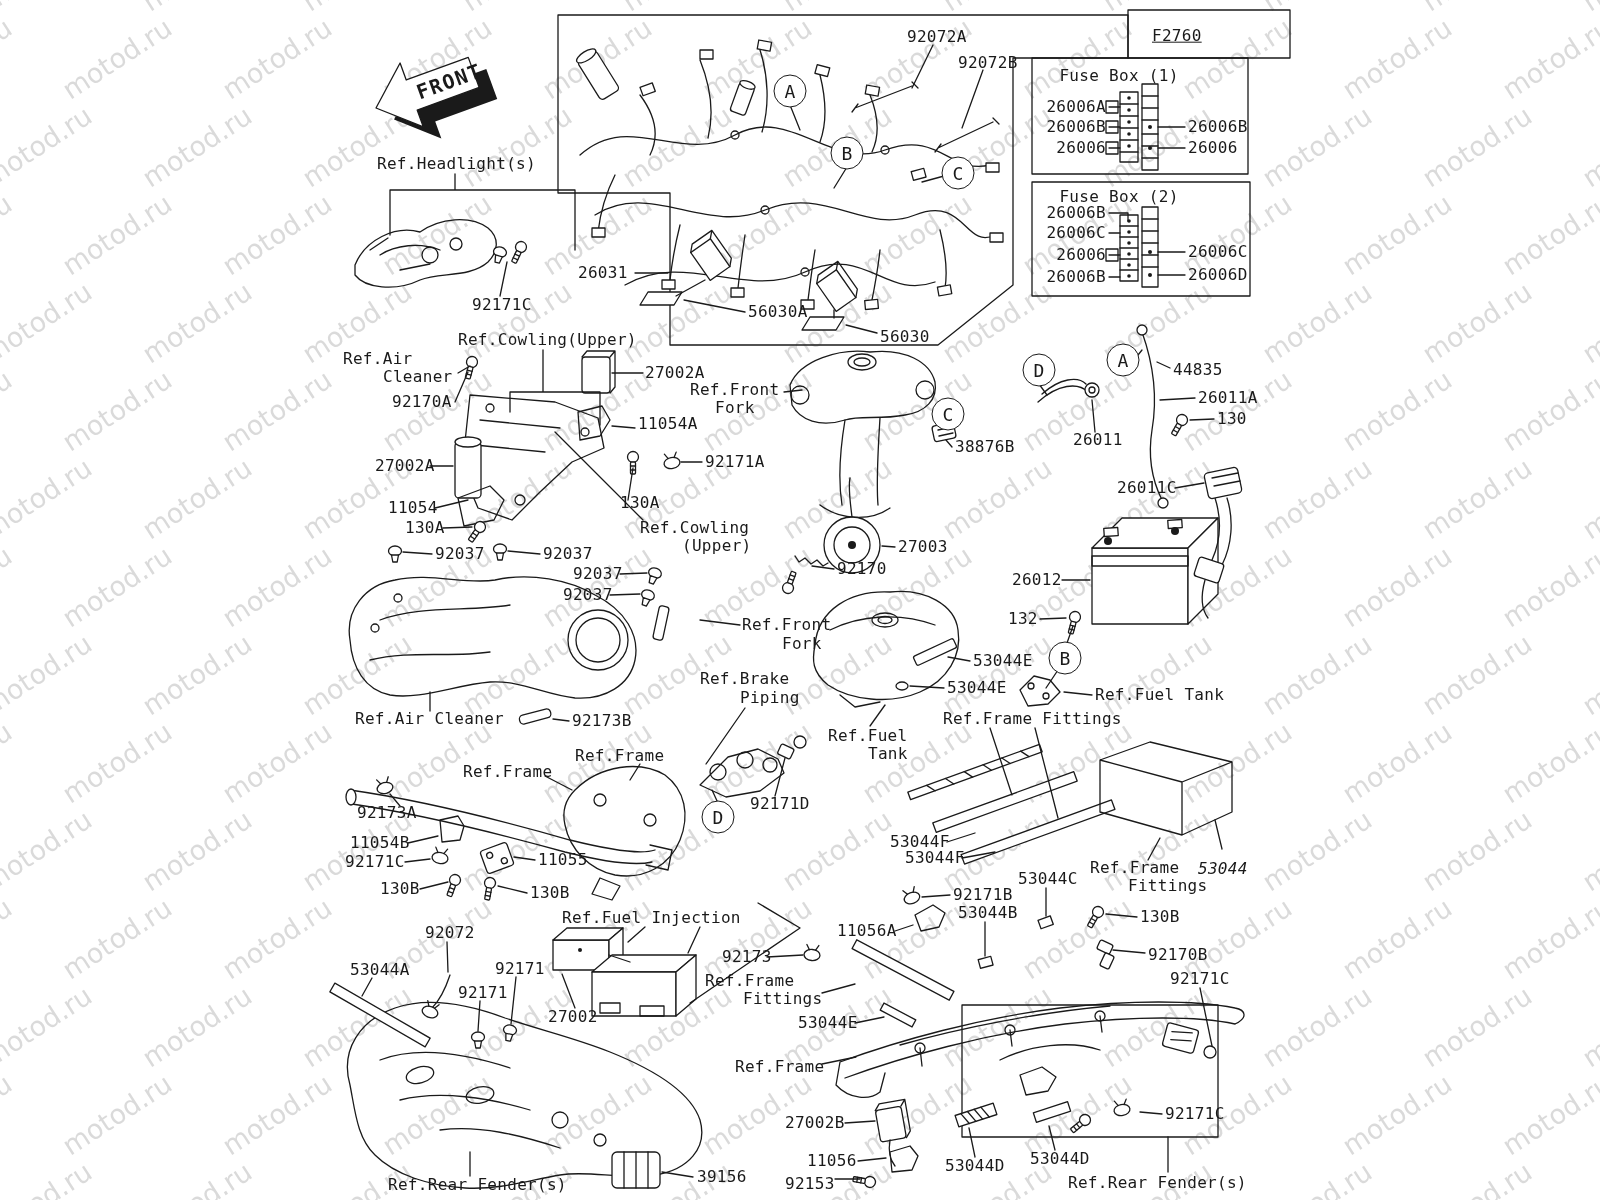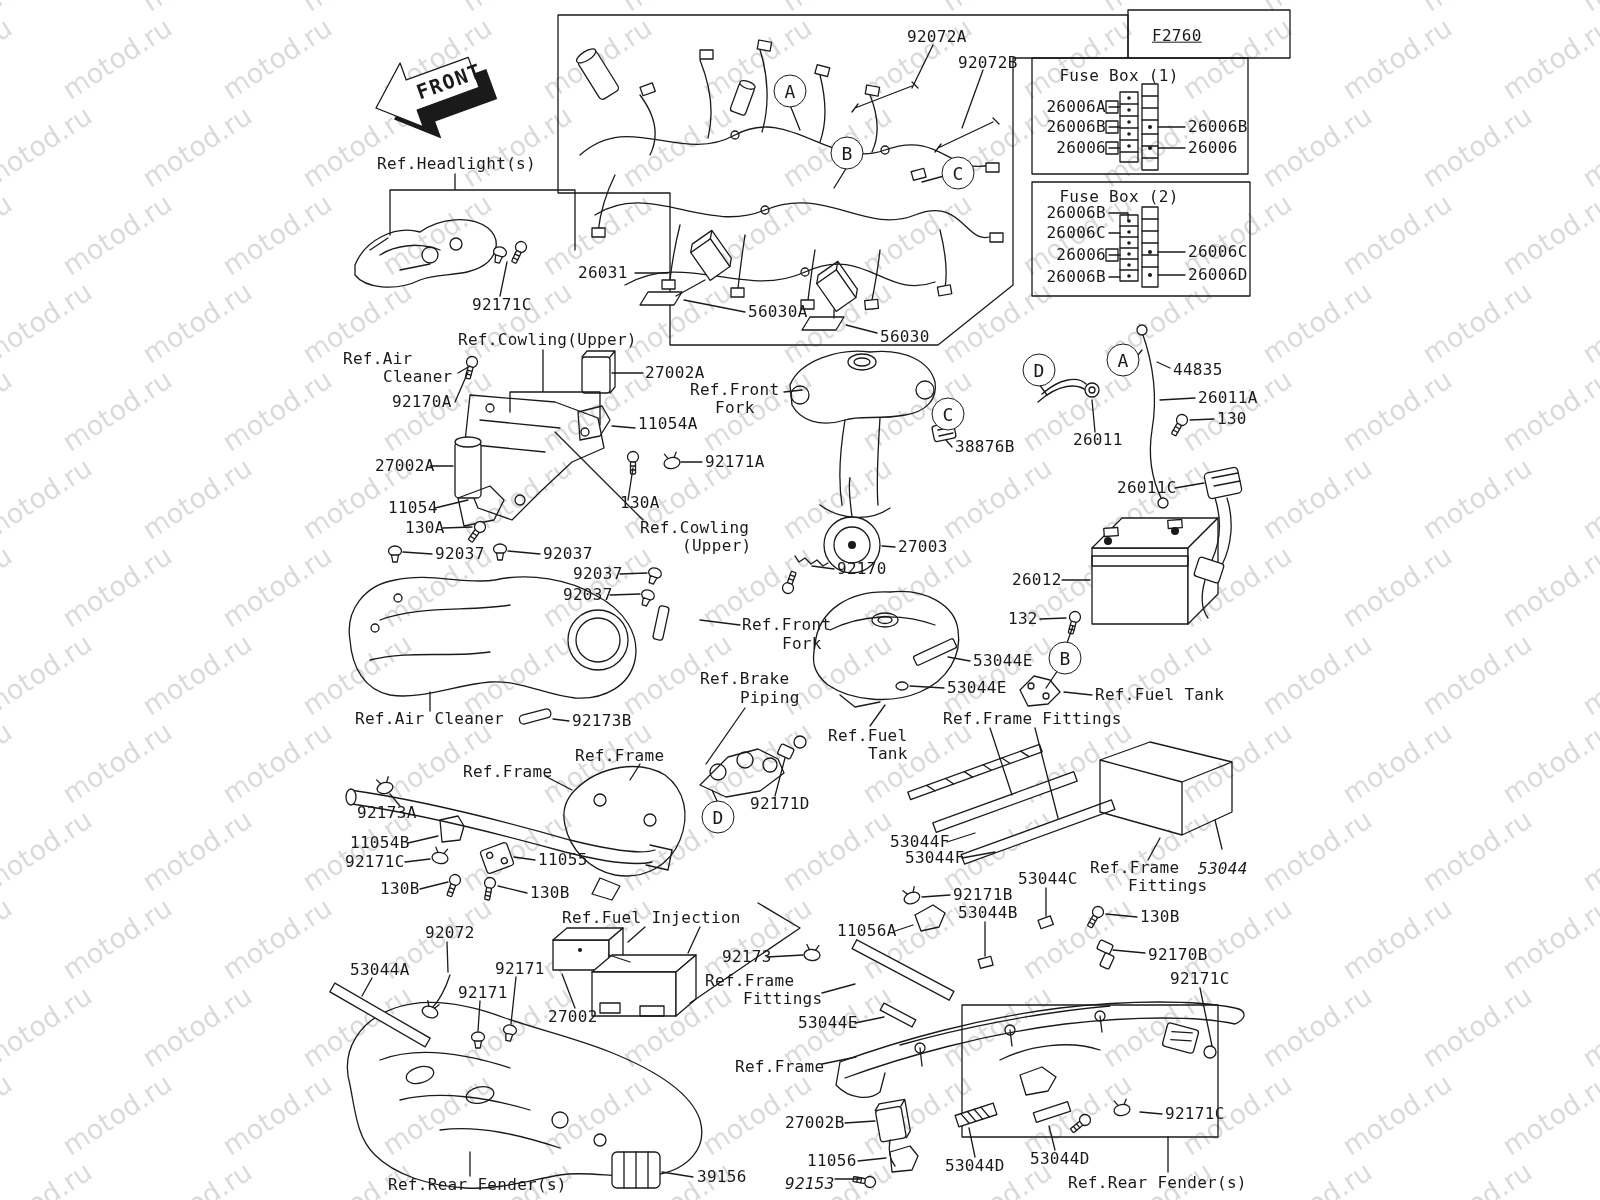--- a/index.html
+++ b/index.html
@@ -745,21 +745,21 @@
       <div class="lbl" style="left: 458px; top: 993px;">92171</div>
       <div class="lbl" style="left: 548px; top: 1017px;">27002</div>
       <div class="lbl" style="left: 562px; top: 918px;">Ref.Fuel Injection</div>
       <div class="lbl" style="left: 722px; top: 957px;">92173</div>
       <div class="lbl" style="left: 705px; top: 981px;">Ref.Frame</div>
       <div class="lbl" style="left: 743px; top: 999px;">Fittings</div>
       <div class="lbl" style="left: 798px; top: 1023px;">53044E</div>
       <div class="lbl" style="left: 735px; top: 1067px;">Ref.Frame</div>
       <div class="lbl" style="left: 785px; top: 1123px;">27002B</div>
       <div class="lbl" style="left: 807px; top: 1161px;">11056</div>
-      <div class="lbl" style="left: 785px; top: 1184px; font-style: italic;">92153</div>
+      <div class="lbl" style="left: 785px; top: 1184px;">92153</div>
       <div class="lbl" style="left: 945px; top: 1166px;">53044D</div>
       <div class="lbl" style="left: 1030px; top: 1159px;">53044D</div>
       <div class="lbl" style="left: 697px; top: 1177px;">39156</div>
       <div class="lbl" style="left: 388px; top: 1185px;">Ref.Rear Fender(s)</div>
       <div class="lbl" style="left: 1068px; top: 1183px;">Ref.Rear Fender(s)</div>
       <div class="lbl" style="left: 1165px; top: 1114px;">92171C</div>
       <div class="marker" style="left: 790px; top: 91px;">A</div>
       <div class="marker" style="left: 847px; top: 153px;">B</div>
       <div class="marker" style="left: 958px; top: 173px;">C</div>
       <div class="marker" style="left: 1039px; top: 370px;">D</div>

